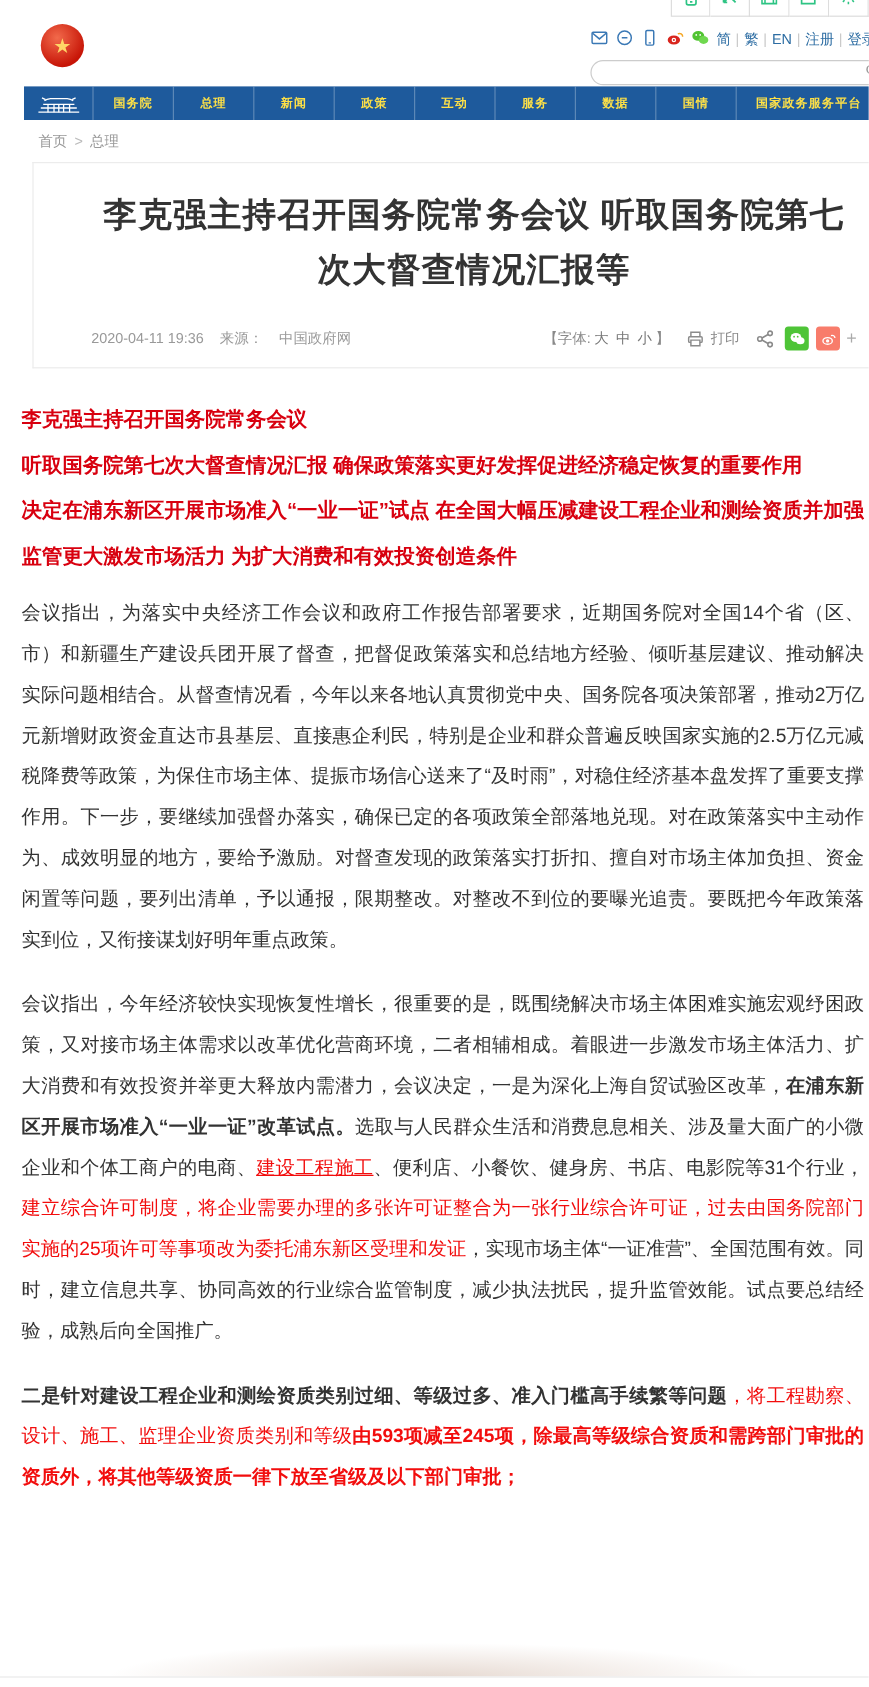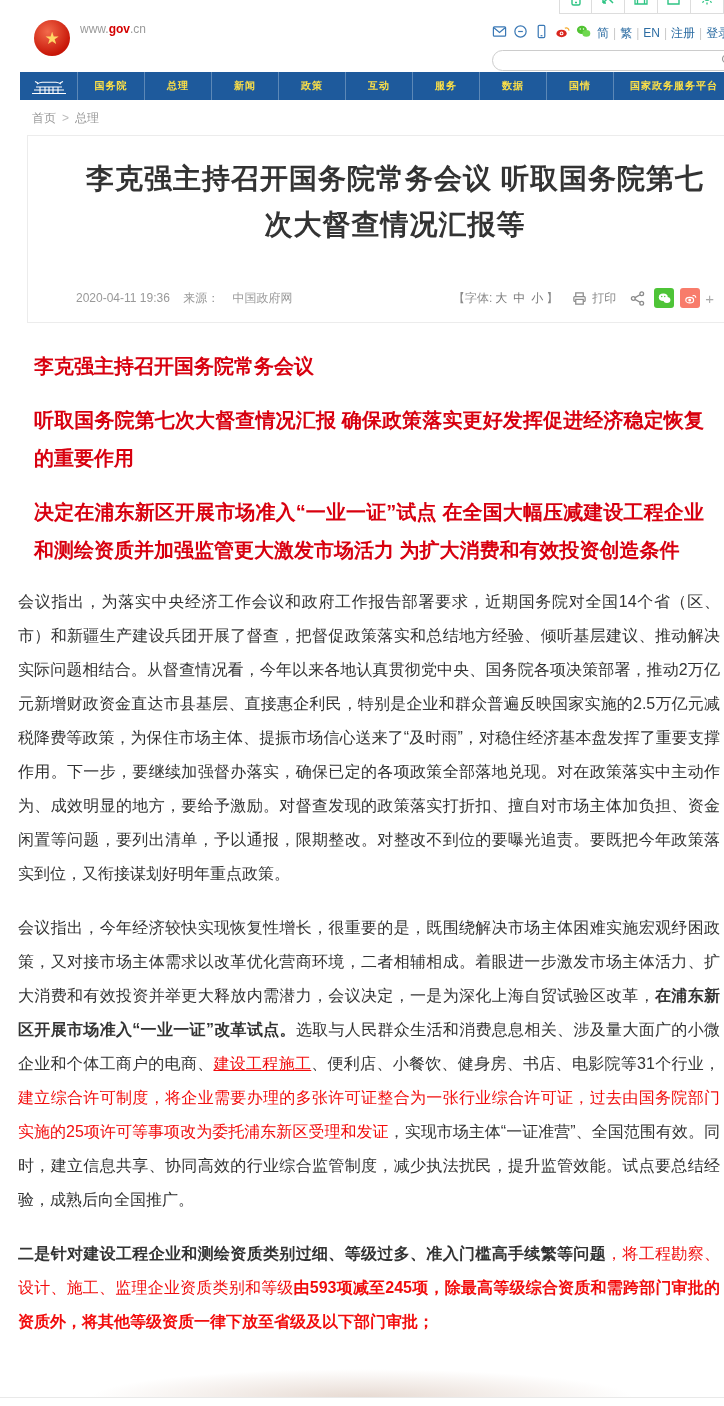--- a/index.html
+++ b/index.html
@@ -42,37 +42,37 @@
   .nav-item.nav-home svg{width:36px;height:17px}
   .nav-item.nav-last{width:auto;padding:0 16px}
   
   .breadcrumb{margin:10px 4px 0 32px;font-size:12px;color:#999}
   .crumb{color:#999;cursor:pointer}
   .crumb-sep{margin:0 6px;color:#bbb}
   
   .article-card{margin:8px 0 0 27px;border:1px solid #ececec;border-right:none;
     padding:20px 10px 14px 48px}
   .article-title{font-size:28px;color:#333;font-weight:600;text-align:center;line-height:46px;
-    margin:0 auto 40px;max-width:645px;letter-spacing:1px}
+    margin:0 auto 24px;max-width:645px;letter-spacing:1px}
   .meta-row{display:flex;justify-content:space-between;align-items:center;font-size:12px;color:#999}
   .meta-left span{margin-right:10px}
   .meta-right{display:flex;align-items:center;color:#8a8a8a}
   .meta-right .fs{margin:0 3px;cursor:pointer;color:#777}
   .meta-right .ic{display:inline-flex;margin:0 3px;cursor:pointer}
   .meta-right .ic svg{width:15px;height:15px}
   .share-btn{width:20px;height:20px;border-radius:3px;display:inline-flex;align-items:center;
     justify-content:center;margin-left:6px;cursor:pointer}
   .share-btn svg{width:13px;height:13px}
   .btn-wechat{background:#4ec437}
   .btn-weibo{background:#f87c6b}
   .share-plus{color:#aaa;font-size:15px;margin-left:5px;cursor:pointer}
   .print-label{margin-left:2px}
   
   .article-body{margin:24px 4px 0 18px;font-size:16px;text-align:justify}
-  .summary p{color:#d8000f;font-weight:700;font-size:20px;line-height:38px;margin:16px}
+  .summary p{color:#d8000f;font-weight:700;font-size:17px;line-height:38px;margin:0}
   .summary{margin-bottom:12px}
   .paras p{margin:0 0 20px;line-height:34px;color:#333}
   .b{font-weight:700}
   .r{color:#f20d0d}
   .rl{text-decoration:underline;cursor:pointer}
   
   .bottom-shadow{position:absolute;left:0;right:0;bottom:8px;height:42px;
     background:radial-gradient(ellipse 52% 95% at 50% 102%,rgba(206,180,164,.5),rgba(255,255,255,0) 72%);
     border-bottom:1px solid #e9e9e9}
 </style>
@@ -108,21 +108,20 @@
           <circle cx="8" cy="8" r="2.4"></circle>
           <path d="M8 1.5v2M8 12.5v2M1.5 8h2M12.5 8h2M3.4 3.4l1.4 1.4M11.2 11.2l1.4 1.4M12.6 3.4l-1.4 1.4M4.8 11.2l-1.4 1.4"></path>
         </svg></span>
     </span>
   </div>
 
 <header class="site-header">
   <div class="logo">
     <span class="emblem">★</span>
     <div>
-      <div class="site-url"><span>www.</span><span class="gov">gov</span><span>.cn</span></div>
     </div>
   </div>
   <div class="header-right">
     <div class="utility-row">
       <span class="icons-slot"><span class="ic">
             <svg viewBox="0 0 16 16" fill="none" stroke="#3a78b5" stroke-width="1.3">
               <rect x="1.5" y="3" width="13" height="10" rx="1"></rect>
               <path d="M2 4l6 5 6-5"></path>
             </svg>
           </span><span class="ic">

